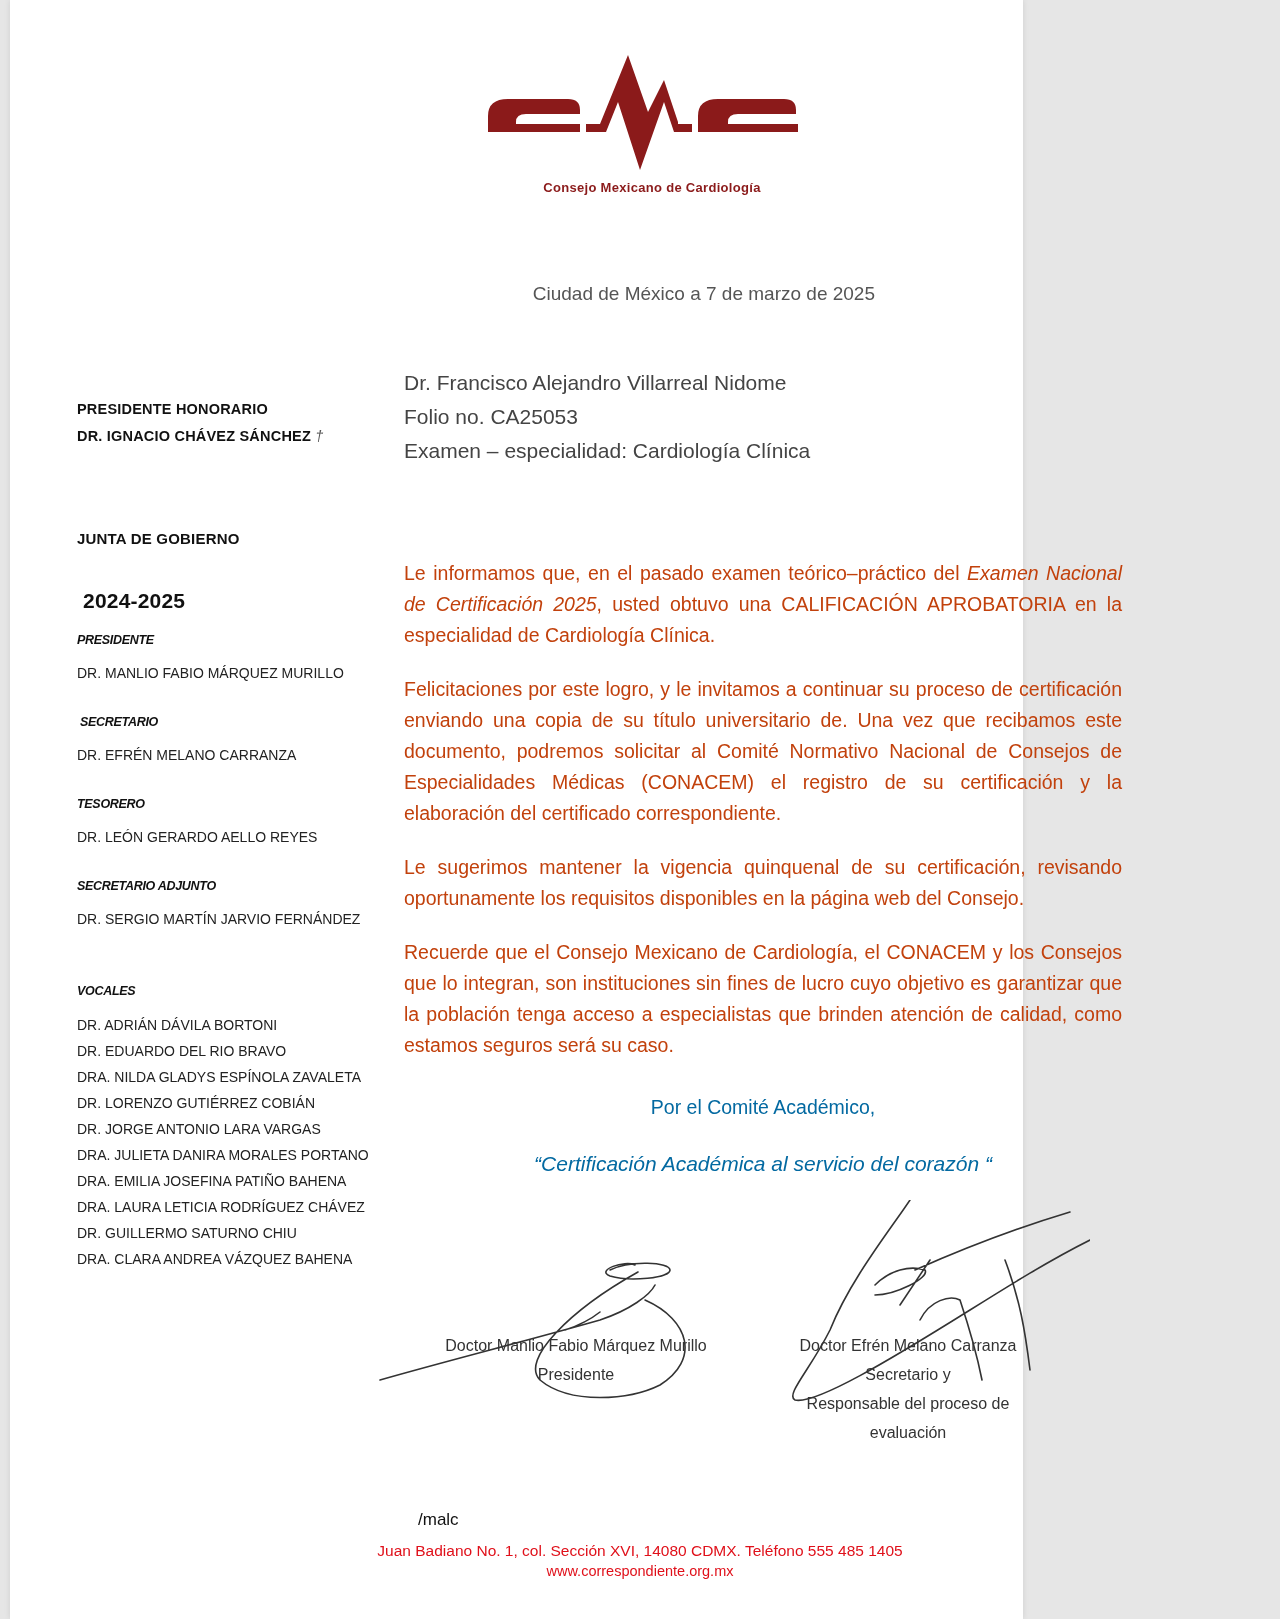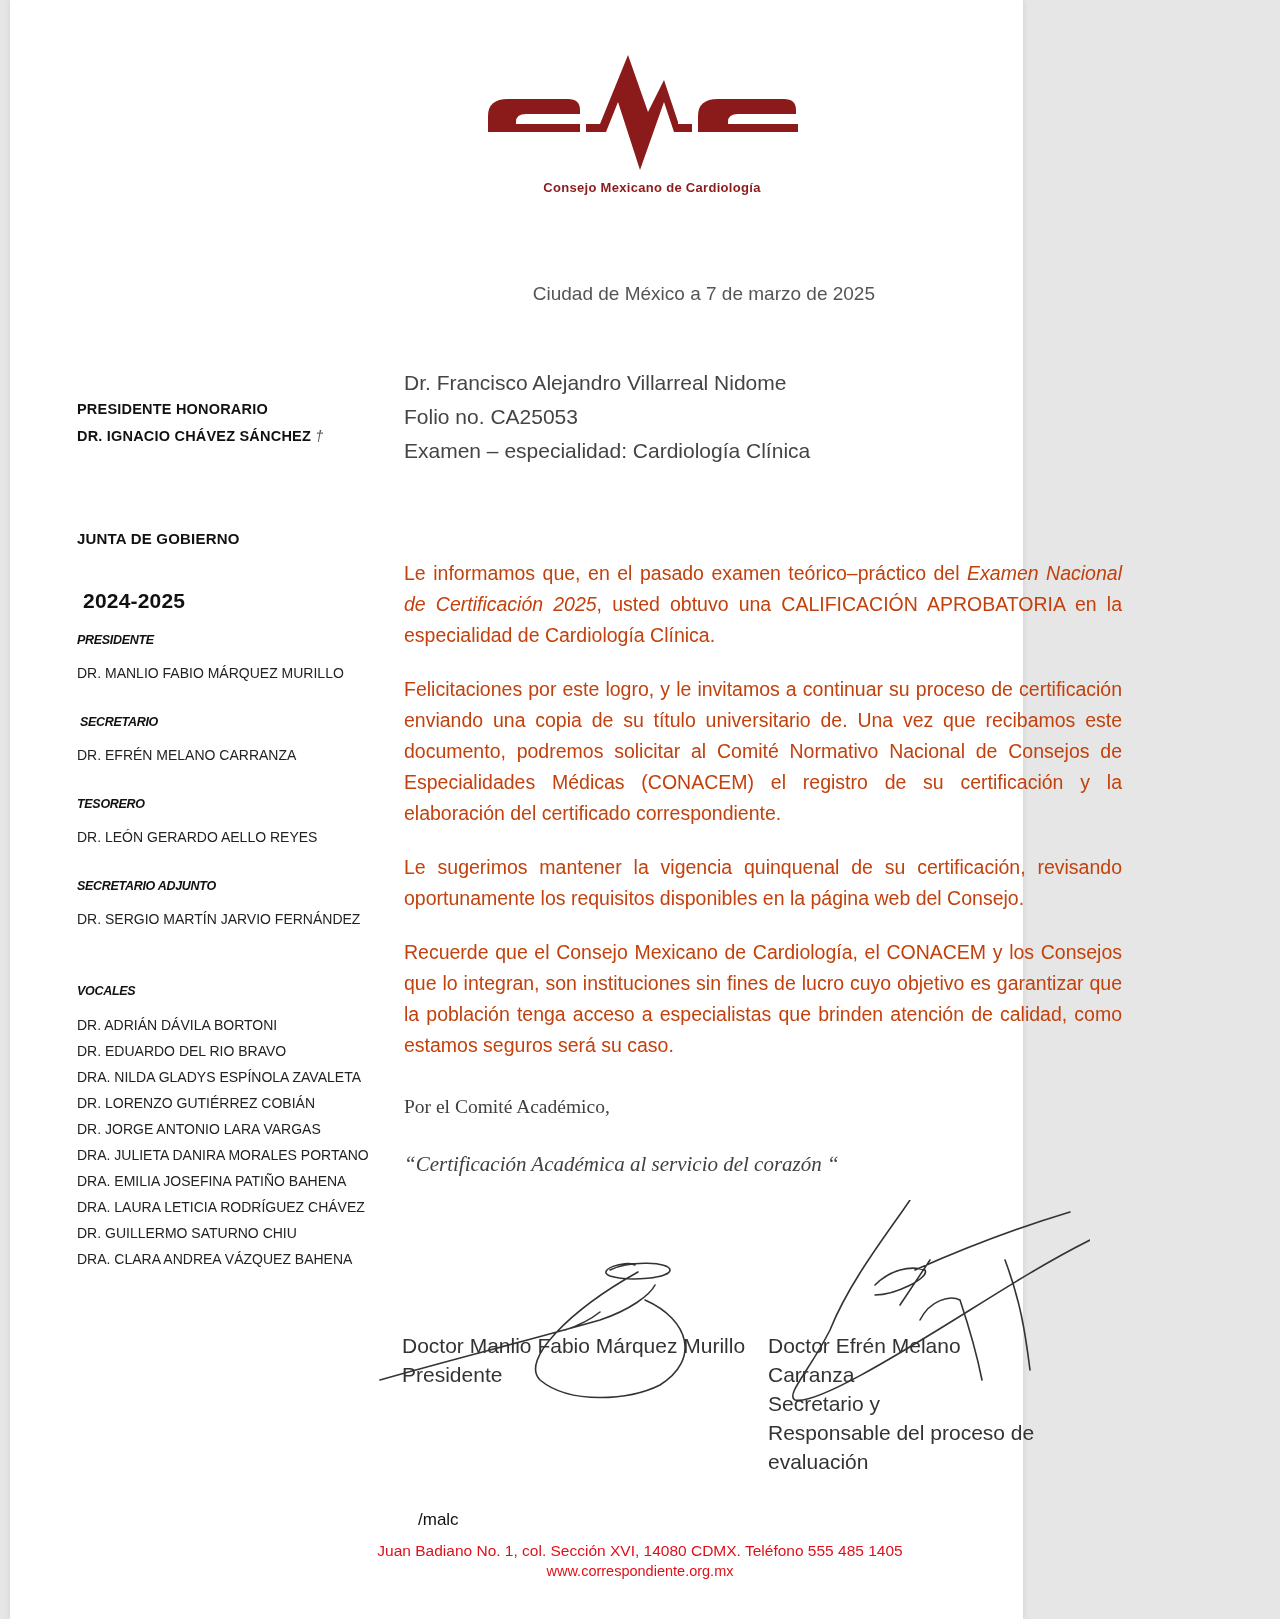--- a/index.html
+++ b/index.html
@@ -25,22 +25,22 @@
   .sidebar { left: 67px; color: #111; margin-top: 40px; }
   .sb-head { font-weight: bold; font-size: 14.5px; letter-spacing: 0.2px; }
   .sb-role { font-style: italic; font-weight: bold; font-size: 12.5px; letter-spacing: -0.3px; }
   .sb-name { font-size: 14px; color: #222; }
   .body-text {
     left: 394px; width: 718px; font-size: 19.5px; color: #c2410c; line-height: 31px;
     text-align: justify;
     margin-top: 36px;
   }
   .body-text p { margin: 0; }
-  .center { text-align: left; color: #404040; font-family: Liberation Serif, serif; }
-  .sig-name { font-size: 21px; color: #333; text-align: left; line-height: 29px; }
+  .center { text-align: center; color: #0369a1; }
+  .sig-name { font-size: 16px; color: #333; text-align: center; line-height: 29px; }
   .footer { left: 0; width: 1260px; text-align: center; color: #e0101a; font-size: 15.5px; line-height: 20px; }
   .initials { left: 408px; top: 1510px; font-size: 17px; color: #111; }
 </style>
 </head>
 <body>
 
 <div class="page">
 
   <div class="abs logo">
     <svg width="328" height="125" viewBox="0 0 328 125">

